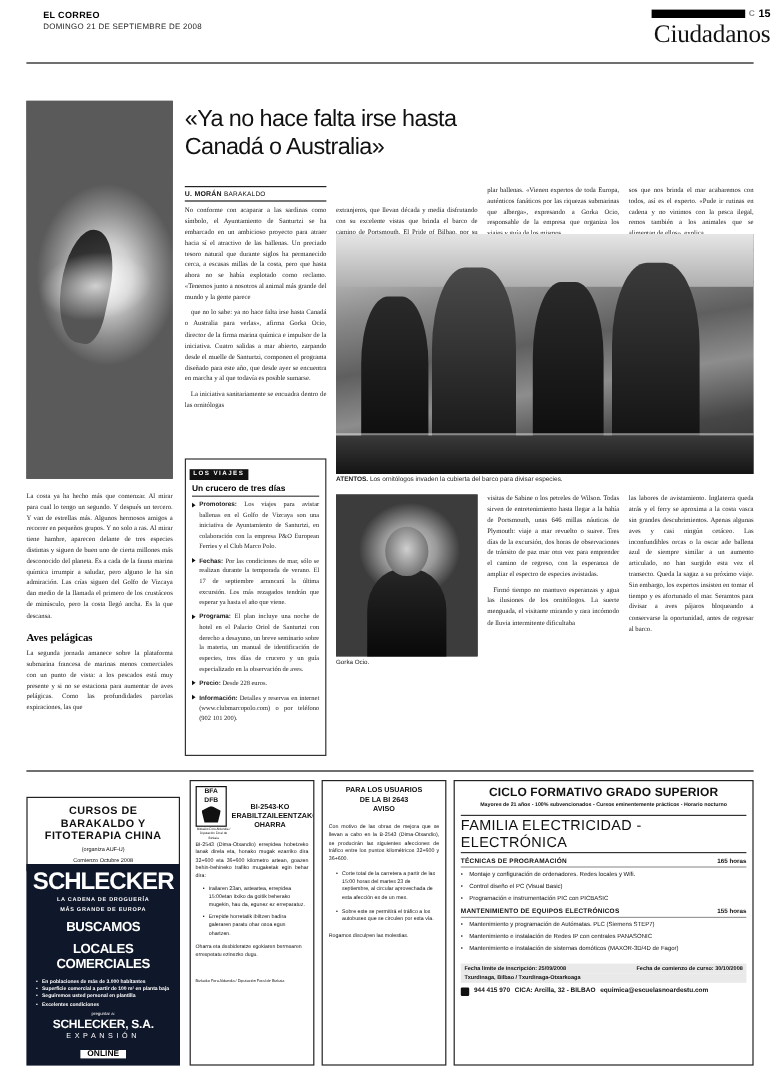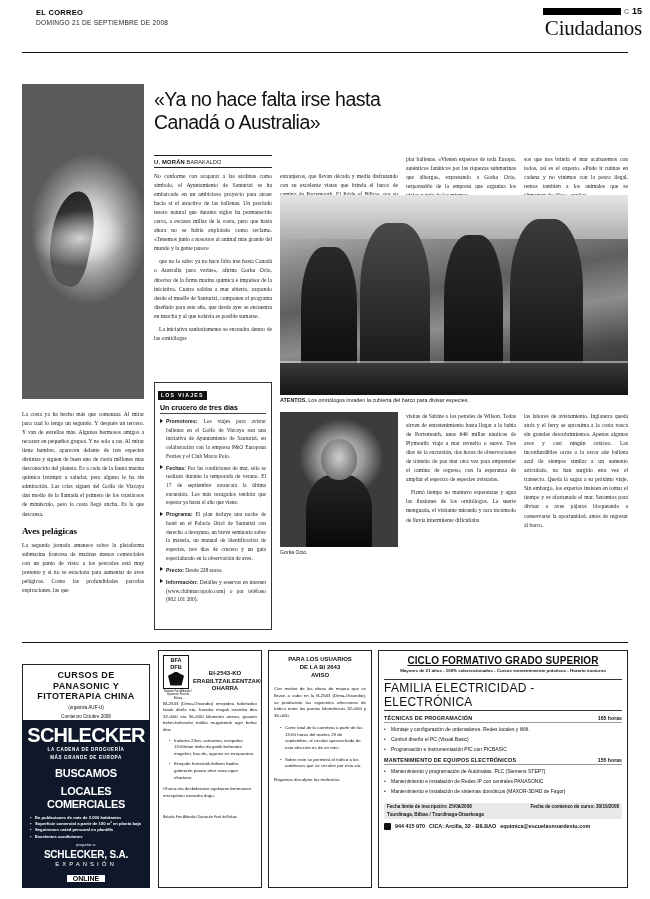--- a/index.html
+++ b/index.html
@@ -240,21 +240,21 @@
   .esc-cross { width: 28px; height: 40px; position: relative; flex: 0 0 auto; }
   .esc-cross::before { content: ""; position: absolute; left: 11px; top: 0; width: 6px; height: 40px; background: #111; }
   .esc-cross::after { content: ""; position: absolute; left: 11px; top: 9px; width: 17px; height: 6px; background: #111; }
   .esc-names { flex: 1; }
   .esc-eus { font-size: 3.4px; color: #444; letter-spacing: .2px; }
   .esc-name { font-family: "Liberation Serif", serif; font-size: 10.5px; line-height: 1.22; color: #111; }
   .esc-badges { display: flex; gap: 3px; align-items: flex-start; }
   .esc-badge-bottle { width: 18px; height: 24px; background: linear-gradient(180deg,#eee 0 30%, #333 30% 100%); border: 1px solid #222; }
   .esc-badge-hb { width: 30px; height: 24px; border: 1.4px solid #111; display: flex; align-items: center; justify-content: center; font-size: 9px; font-weight: bold; letter-spacing: -.5px; }
   .esc-t1 { font-size: 10px; font-weight: bold; text-align: center; margin-top: 4px; letter-spacing: .1px; }
-  .esc-t2 { font-size: 10px; font-weight: bold; text-align: center; letter-spacing: .1px; text-decoration: underline; }
+  .esc-t2 { font-size: 10px; font-weight: bold; text-align: center; letter-spacing: .1px; }
   .esc-t3 { font-size: 4.4px; text-align: center; font-weight: bold; margin-top: 2px; }
   .esc-t4 { font-size: 12px; text-align: left; letter-spacing: .3px; border-top: 0.8px solid #333; border-bottom: 0.8px solid #333; margin-top: 6px; padding: 1px 0; }
   .esc-secrow { display: flex; justify-content: space-between; align-items: baseline; margin-top: 4px; border-bottom: 0.6px solid #999; padding-bottom: 1px; }
   .esc-secname { font-size: 5.4px; font-weight: bold; letter-spacing: .2px; }
   .esc-hours { font-size: 5.2px; font-weight: bold; }
   .esc-li { font-size: 5px; line-height: 1.62; padding-left: 7px; position: relative; margin-top: 2px; }
   .esc-li::before { content: "•"; position: absolute; left: 0; }
   .esc-foot { margin-top: 7px; }
   .esc-fl { display: flex; justify-content: space-between; font-size: 4.6px; font-weight: bold; background: #e9e9e9; padding: 1.5px 3px; }
   .esc-contact { font-size: 5.4px; font-weight: bold; margin-top: 4px; display: flex; align-items: center; gap: 4px; }
@@ -376,21 +376,21 @@
       <p class="first">las labores de avistamiento. Inglaterra queda atrás y el ferry se aproxima a la costa vasca sin grandes descubrimientos. Apenas algunas aves y casi ningún cetáceo. Las inconfundibles orcas o la oscar ade ballena azul de siempre similar a un aumento articulado, no han surgido esta vez el transecto. Queda la sagaz a su próximo viaje. Sin embargo, los expertos insisten en tomar el tiempo y es afortunado el mar. Seramtos para divisar a aves pájaros bloqueando a conservarse la oportunidad, antes de regresar al barco.</p>
     </div>
 
   </div>
 
   <div class="adrule"></div>
   <div class="ads">
 
     <div class="ad ad-acu">
       <div class="t1">CURSOS DE</div>
-      <div class="t1">PANASONIC Y</div>
+      <div class="t1">BARAKALDO Y</div>
       <div class="t1">FITOTERAPIA CHINA</div>
       <div class="t2">(organiza AUF-U)</div>
       <div class="t2">Comienzo Octubre 2008</div>
       <div class="t2">Presentación gratuita de curso 4-oct.</div>
 
     </div>
 
     <div class="ad ad-schl">
       <div class="brand">SCHLECKER</div>
       <div class="sub1">LA CADENA DE DROGUERÍA</div>

